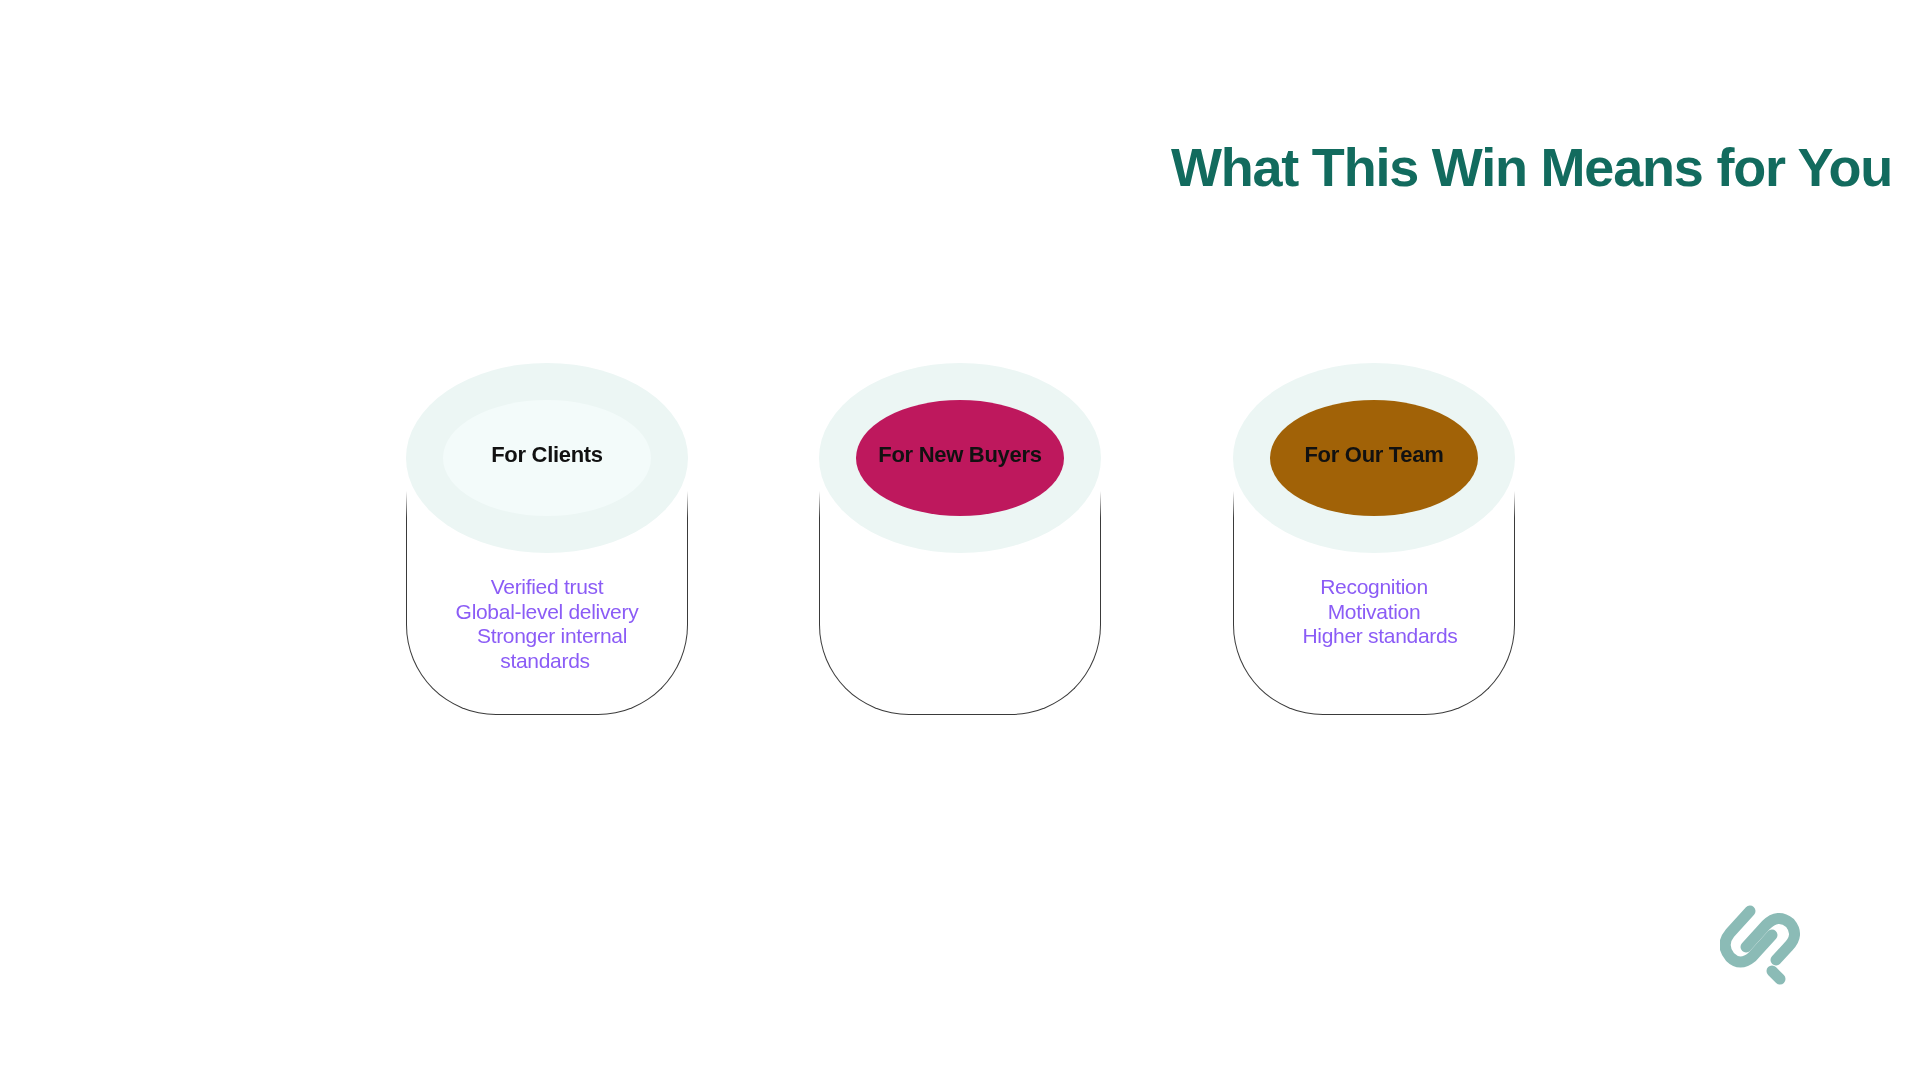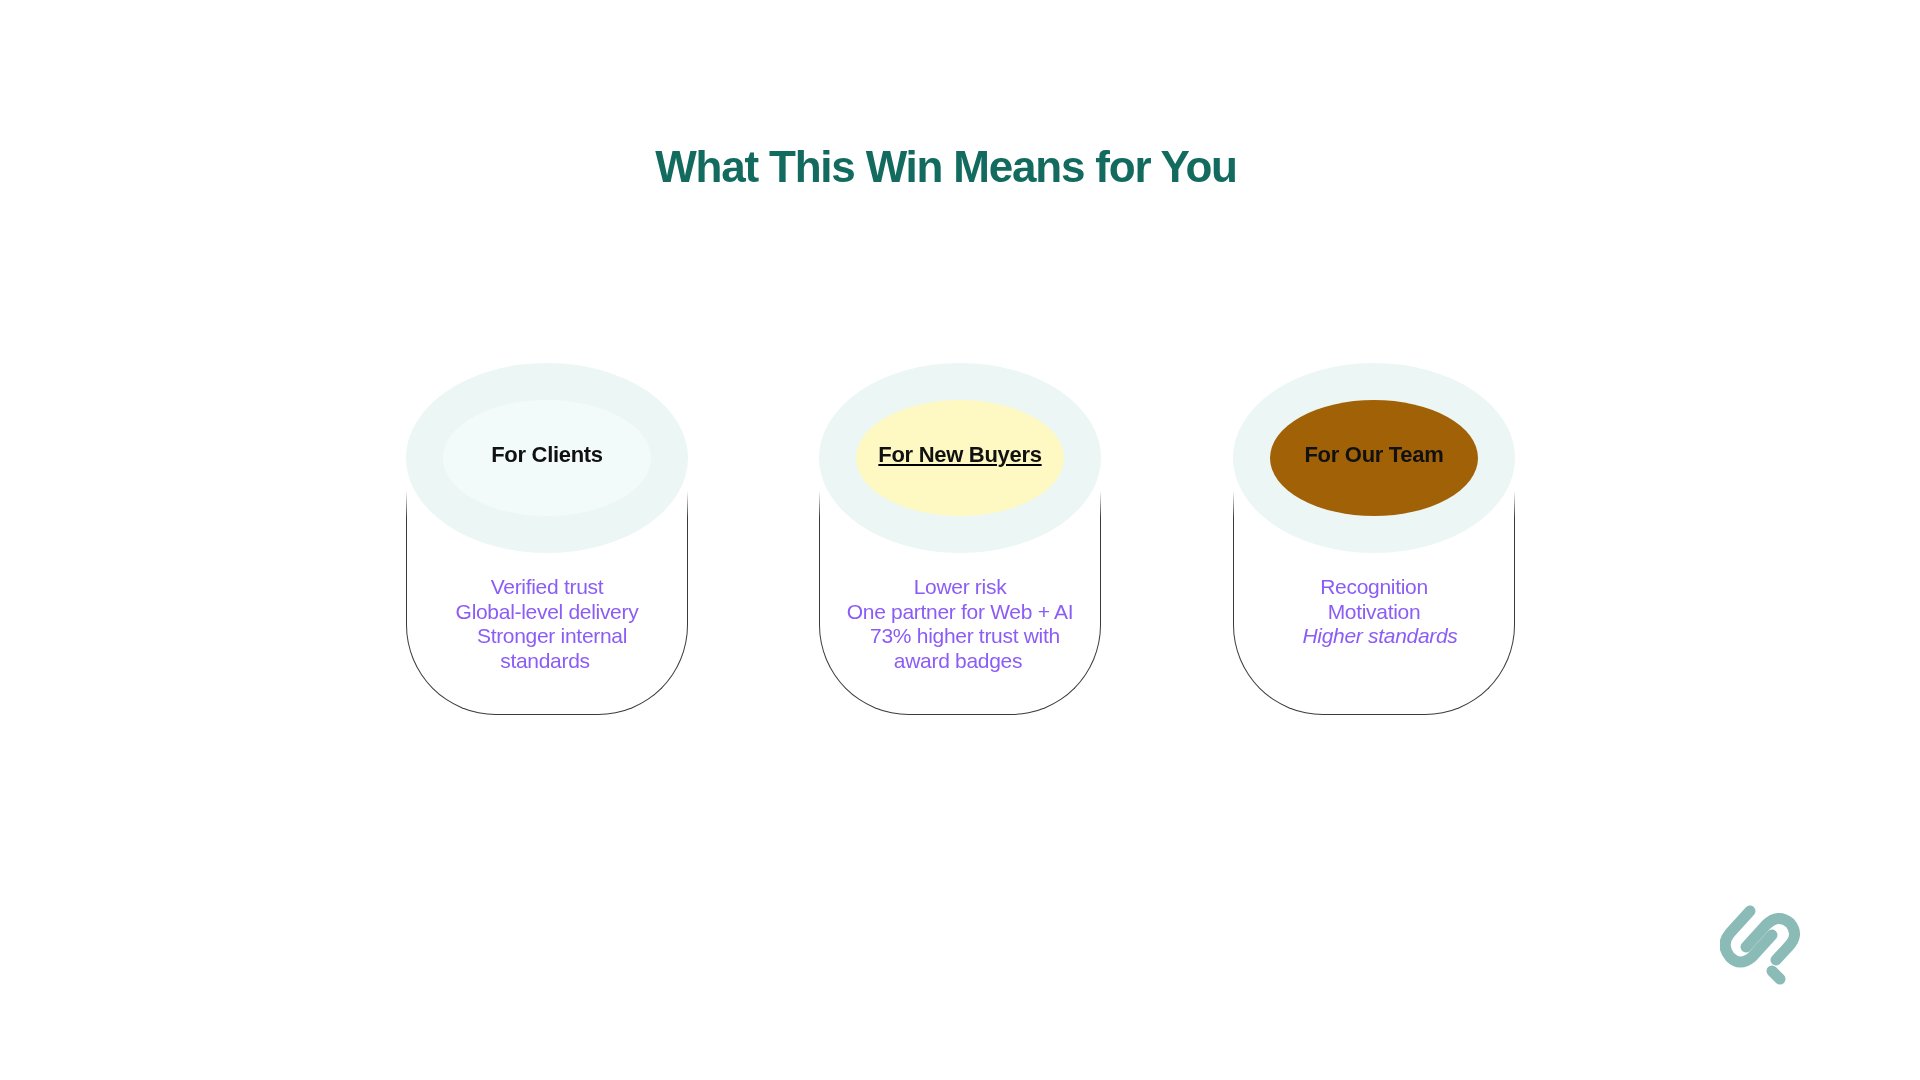--- a/index.html
+++ b/index.html
@@ -12,24 +12,24 @@
     }
     body {
       position: relative;
       font-family: "Liberation Sans", "DejaVu Sans", sans-serif;
     }
     .slide-title {
       position: absolute;
       top: 134px;
       left: 0;
       width: 1892px;
-      text-align: center;
+      text-align: right;
       font-family: "Liberation Sans", "DejaVu Sans", sans-serif;
       font-weight: 700;
-      font-size: 44px;
+      font-size: 54px;
       letter-spacing: -1.2px;
       line-height: 66px;
       margin: 0;
     }
     .card {
       position: absolute;
       top: 363px;
       width: 282px;
       height: 353px;
     }
@@ -125,43 +125,37 @@
     <span class="card-line">Verified trust</span>
     <span class="card-line">Global-level delivery</span>
     <span class="card-line" style="left:5px;">Stronger internal</span>
     <span class="card-line" style="left:-2px;">standards</span>
   </div>
 </div>
 
 <div class="card" style="left:819px;">
   <div class="card-body" style="border-color: rgb(58, 58, 58);"></div>
   <div class="ellipse-outer" style="background: rgb(236, 246, 244);">
-    <div class="ellipse-inner" style="background: #fef9c3; text-decoration: underline;">
+    <div class="ellipse-inner" style="background: #be185d;">
       <h2 class="card-heading">For New Buyers</h2>
     </div>
-  </div>
-  <div class="card-lines">
-    <span class="card-line">Lower risk</span>
-    <span class="card-line">One partner for Web + AI</span>
-    <span class="card-line" style="left:5px;">73% higher trust with</span>
-    <span class="card-line" style="left:-2px;">award badges</span>
   </div>
 </div>
 
 <div class="card" style="left:1233px;">
   <div class="card-body" style="border-color: rgb(58, 58, 58);"></div>
   <div class="ellipse-outer" style="background: rgb(236, 246, 244);">
     <div class="ellipse-inner" style="background: #a16207;">
       <h2 class="card-heading">For Our Team</h2>
     </div>
   </div>
   <div class="card-lines">
     <span class="card-line">Recognition</span>
     <span class="card-line">Motivation</span>
-    <span class="card-line" style="left:6px;font-style:italic;">Higher standards</span>
+    <span class="card-line" style="left:6px;">Higher standards</span>
   </div>
 </div>
 
 <div class="logo">
   <svg width="84" height="84" viewBox="0 0 84 84" xmlns="http://www.w3.org/2000/svg">
     <g class="logo-stroke" fill="none" stroke-width="11" stroke-linecap="round" stroke-linejoin="round" stroke="#8bbbb6">
 
       <path d="M30 8 L10 30 Q0 42 10 54 Q20 64 32 54 L52 32"></path>
 
       <path d="M26 44 L46 22 Q58 10 70 20 Q80 32 68 44 L56 57"></path>

